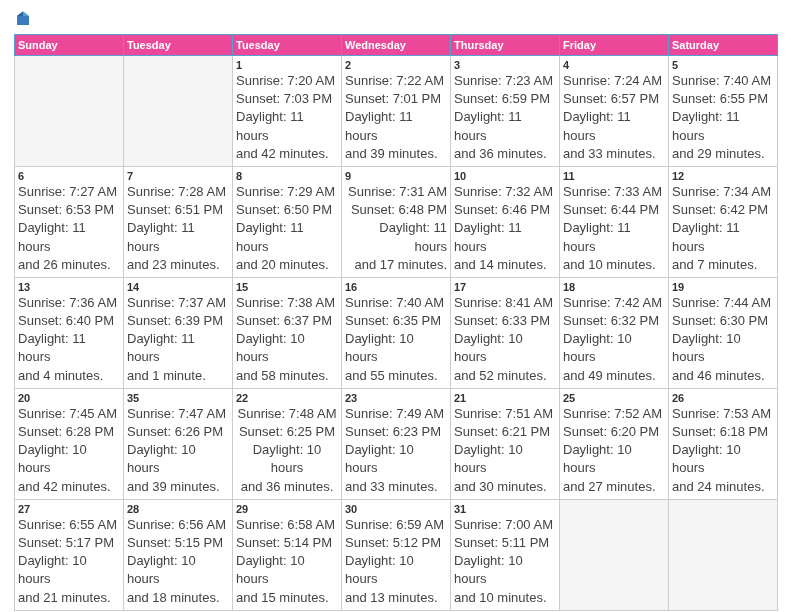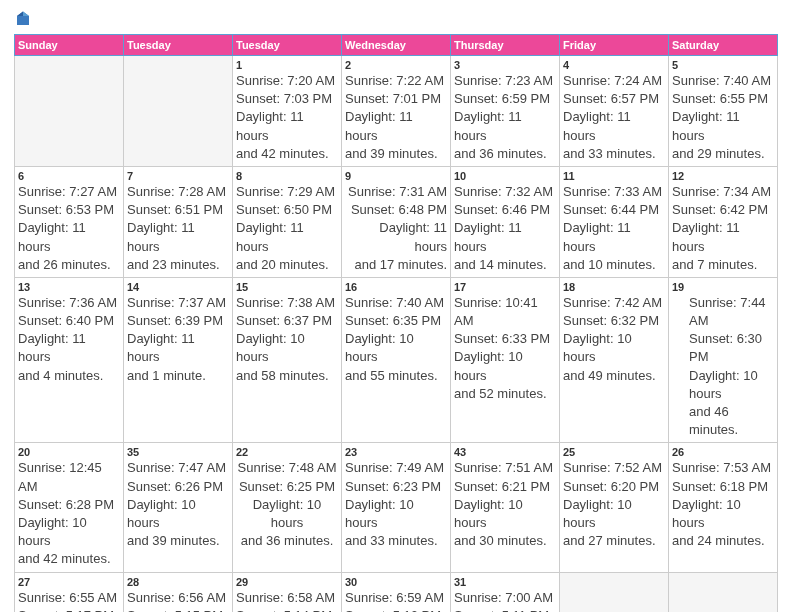--- a/index.html
+++ b/index.html
@@ -240,44 +240,44 @@
           </td>
           <td>
             <span class="day-num">16</span>
             <div class="day-info" style="white-space: pre-line;">Sunrise: 7:40 AM
 Sunset: 6:35 PM
 Daylight: 10 hours
 and 55 minutes.</div>
           </td>
           <td>
             <span class="day-num">17</span>
-            <div class="day-info" style="white-space: pre-line;">Sunrise: 10:41 AM
+            <div class="day-info" style="white-space: pre-line;">Sunrise: 8:41 AM
 Sunset: 6:33 PM
 Daylight: 10 hours
 and 52 minutes.</div>
           </td>
           <td>
             <span class="day-num">18</span>
             <div class="day-info" style="white-space: pre-line;">Sunrise: 7:42 AM
 Sunset: 6:32 PM
 Daylight: 10 hours
 and 49 minutes.</div>
           </td>
           <td>
             <span class="day-num">19</span>
-            <div class="day-info" style="white-space: pre-line; margin-left: 17px;">Sunrise: 7:44 AM
+            <div class="day-info" style="white-space: pre-line;">Sunrise: 7:44 AM
 Sunset: 6:30 PM
 Daylight: 10 hours
 and 46 minutes.</div>
           </td>
         </tr>
         <tr>
           <td>
             <span class="day-num">20</span>
-            <div class="day-info" style="white-space: pre-line;">Sunrise: 12:45 AM
+            <div class="day-info" style="white-space: pre-line;">Sunrise: 7:45 AM
 Sunset: 6:28 PM
 Daylight: 10 hours
 and 42 minutes.</div>
           </td>
           <td>
             <span class="day-num">35</span>
             <div class="day-info" style="white-space: pre-line;">Sunrise: 7:47 AM
 Sunset: 6:26 PM
 Daylight: 10 hours
 and 39 minutes.</div>
@@ -290,21 +290,21 @@
 and 36 minutes.</div>
           </td>
           <td>
             <span class="day-num">23</span>
             <div class="day-info" style="white-space: pre-line;">Sunrise: 7:49 AM
 Sunset: 6:23 PM
 Daylight: 10 hours
 and 33 minutes.</div>
           </td>
           <td>
-            <span class="day-num">43</span>
+            <span class="day-num">21</span>
             <div class="day-info" style="white-space: pre-line;">Sunrise: 7:51 AM
 Sunset: 6:21 PM
 Daylight: 10 hours
 and 30 minutes.</div>
           </td>
           <td>
             <span class="day-num">25</span>
             <div class="day-info" style="white-space: pre-line;">Sunrise: 7:52 AM
 Sunset: 6:20 PM
 Daylight: 10 hours

